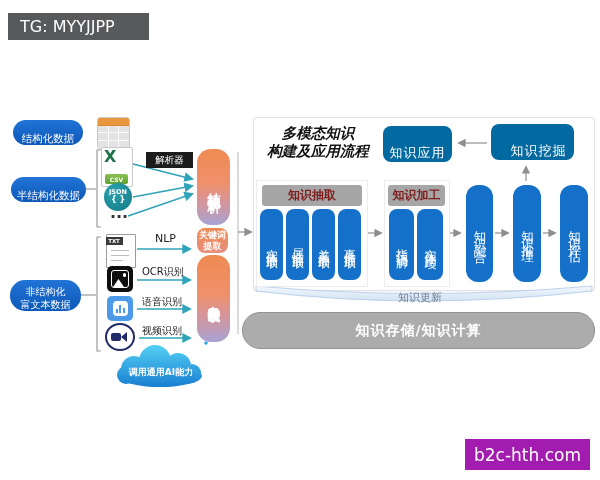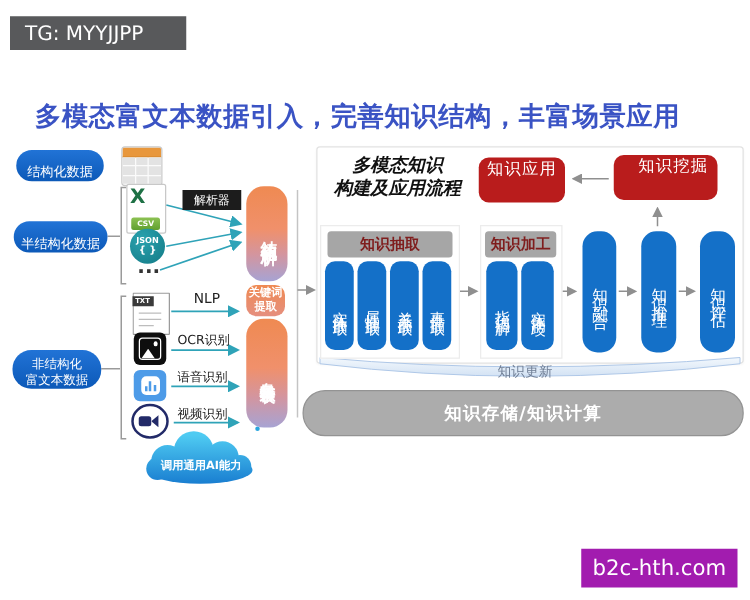--- a/index.html
+++ b/index.html
@@ -63,21 +63,21 @@
   .o-parse{left:197px;top:149px;width:33px;height:76px;font-size:13px;}
   .o-vector{left:197px;top:255px;width:33px;height:87px;font-size:12.5px;}
   .o-keyword{left:197px;top:228px;width:31px;height:25px;border-radius:8px;color:#fff;font-weight:bold;font-size:9px;
     display:flex;flex-direction:column;align-items:center;justify-content:center;line-height:1.2;z-index:2;
     background:linear-gradient(180deg,#EF8A52,#E58F7F);}
   
   .cloud-text{left:121px;top:366px;width:80px;text-align:center;color:#fff;font-size:9px;font-weight:bold;z-index:3;}
   
   .panel{left:253px;top:117px;width:340px;height:172px;background:#fff;border:1px solid #E2E2E2;border-radius:3px;z-index:0;box-shadow:0 1px 2px rgba(0,0,0,.04);}
   .panel-title{left:262px;top:124px;width:112px;text-align:center;font-size:14.5px;font-weight:800;font-style:italic;color:#111;line-height:1.25;z-index:2;}
-  .fp-box{background:#b91c1c;border-radius:8px;color:#fff;display:flex;align-items:flex-start;justify-content:center;z-index:2;font-size:13px;letter-spacing:1px;}
+  .fp-box{background:#0369a1;border-radius:8px;color:#fff;display:flex;align-items:flex-end;justify-content:center;z-index:2;font-size:13px;letter-spacing:1px;}
   .b-app{left:383px;top:126px;width:69px;height:36px;}
   .b-mine{left:491px;top:124px;width:71px;height:36px;padding-left:12px;}
   .group-frame{background:#fff;border:1px solid #ECECEC;z-index:1;}
   .g-extract{left:256px;top:180px;width:110px;height:105px;}
   .g-process{left:384px;top:180px;width:64px;height:105px;}
   .gray-hdr{background:#A6A6A6;border-radius:3px;color:#7f1d1d;display:flex;align-items:center;justify-content:center;font-size:12px;font-weight:600;z-index:2;}
   .h-extract{left:262px;top:185px;width:100px;height:21px;}
   .h-process{left:388px;top:185px;width:57px;height:21px;}
   .fp-pill{background:#1470C8;border-radius:8px;color:#fff;display:flex;align-items:center;justify-content:center;z-index:2;}
   .fp-pill span{writing-mode:vertical-rl;text-orientation:upright;font-size:12px;letter-spacing:3px;}
@@ -102,21 +102,20 @@
 
 <div id="stage">
 
   <div class="abs wm wm-top">
     <span>TG: MYYJJPP</span>
   </div>
   <div class="abs wm wm-bottom">
     <span>b2c-hth.com</span>
   </div>
 
-  <div class="abs headline">多模态富文本数据引入，完善知识结构，丰富场景应用</div>
 
   <svg class="overlay" width="600" height="480" viewBox="0 0 600 480">
     <defs>
       <marker id="mTeal" markerWidth="7" markerHeight="7" refX="5.5" refY="3.5" orient="auto">
         <path d="M0,0 L7,3.5 L0,7 Z" fill="#2FA3B8"></path>
       </marker>
       <marker id="mGray" markerWidth="7" markerHeight="7" refX="5.5" refY="3.5" orient="auto">
         <path d="M0,0 L7,3.5 L0,7 Z" fill="#8F8F8F"></path>
       </marker>
       <linearGradient id="gradChev" x1="0" y1="286" x2="0" y2="311" gradientUnits="userSpaceOnUse">

